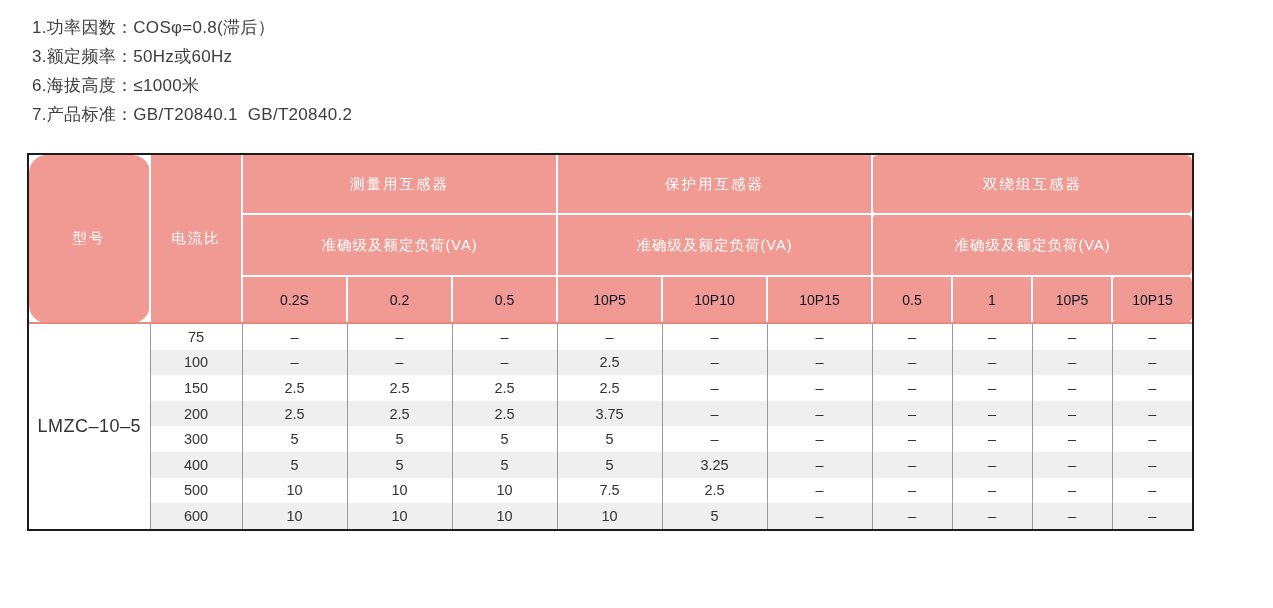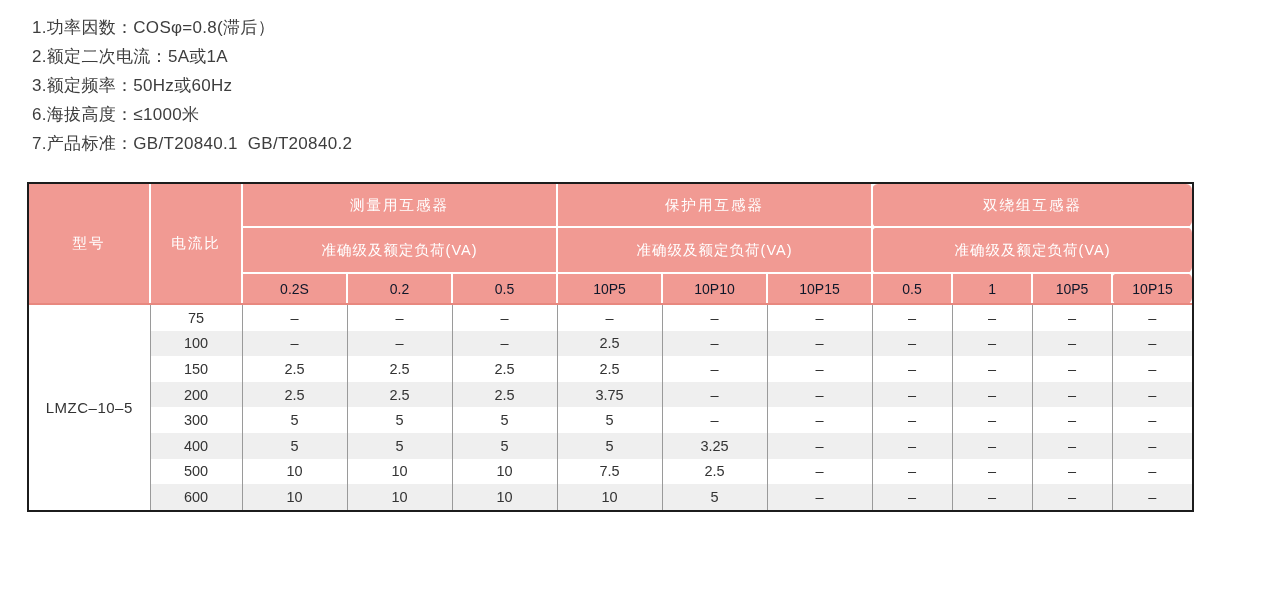--- a/index.html
+++ b/index.html
@@ -45,33 +45,33 @@
   col.c-big   { width: 105px; }
   col.c-small { width: 80px; }
 
   .spec-table th {
     background: #f19a93;
     color: #ffffff;
     font-weight: normal;
     text-align: center;
     vertical-align: middle;
     border: 2px solid #ffffff;
-    padding: 0;
+    padding: 8px;
   }
   .spec-table tr.hrow1 th { height: 42px; }
   .spec-table tr.hrow2 th { height: 44px; }
   .spec-table tr.hrow3 th { height: 29px; color: #0f172a; font-size: 14px; }
   .spec-table th.model-h,
   .spec-table th.ratio-h { font-size: 14.5px; letter-spacing: 1px; }
   .spec-table tr.hrow1 th { font-size: 14.5px; letter-spacing: 2px; }
   .spec-table tr.hrow2 th { font-size: 14.5px; letter-spacing: 1px; }
 
   
   .spec-table tr.hrow1 th { border-top: none; }
-  .spec-table th.model-h { border-left: none; }
+  .spec-table th.model-h { border-left: none; border-radius: 18px; }
   .spec-table th.edge-r  { border-right: none; border-radius: 6px; }
 
   
   .spec-table th.model-h,
   .spec-table th.ratio-h,
   .spec-table tr.hrow3 th { border-bottom: 2px solid #e8887f; }
 
   
   .spec-table td {
     text-align: center;
@@ -81,32 +81,31 @@
     border: none;
     border-left: 1px solid #9a9a9a;
     padding: 0;
     font-size: 14.5px;
   }
   .spec-table tbody tr:nth-child(even) { background: #efefef; }
   .spec-table tbody tr:nth-child(odd)  { background: #ffffff; }
   .spec-table td.model-cell {
     background: #ffffff;
     border-left: none;
-    font-size: 15px;
+    font-size: 18px;
     letter-spacing: 0.5px;
   }
 </style>
 </head>
 <body>
 
 <div class="page">
 
   <div class="spec-list">
     <div class="spec-item">1.功率因数：COSφ=0.8(滞后）</div>
-    <div class="spec-item">2.额定二次电流：5A或1A</div>
     <div class="spec-item">3.额定频率：50Hz或60Hz</div>
     <div class="spec-item">6.海拔高度：≤1000米</div>
     <div class="spec-item">7.产品标准：GB/T20840.1  GB/T20840.2</div>
   </div>
 
   <div class="table-frame">
     <table class="spec-table">
       <colgroup>
         <col class="c-model">
           <col class="c-ratio">

